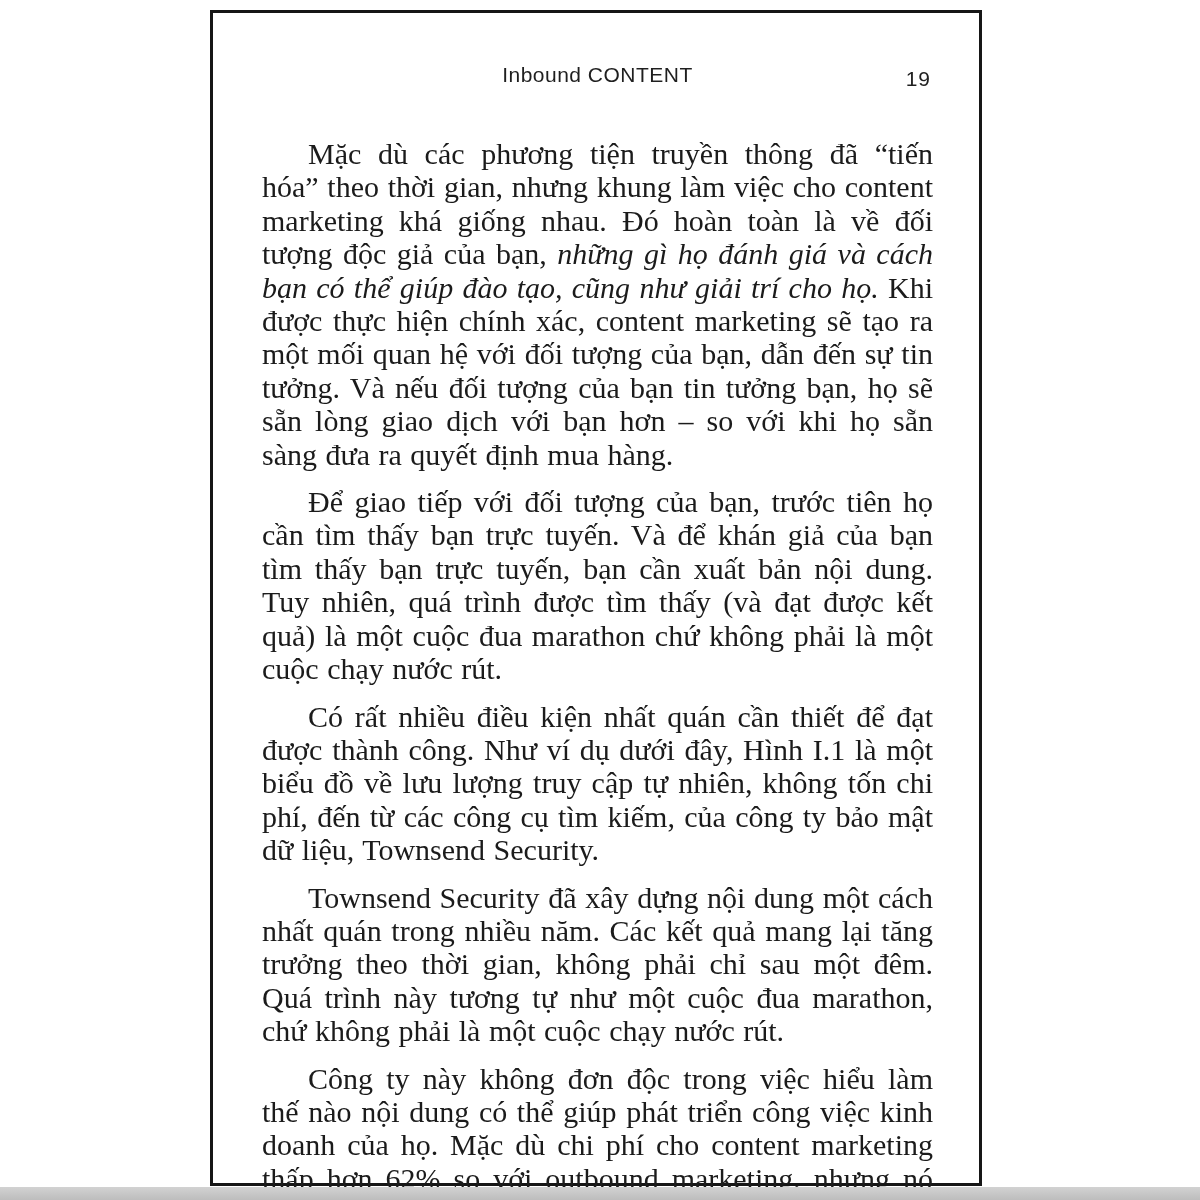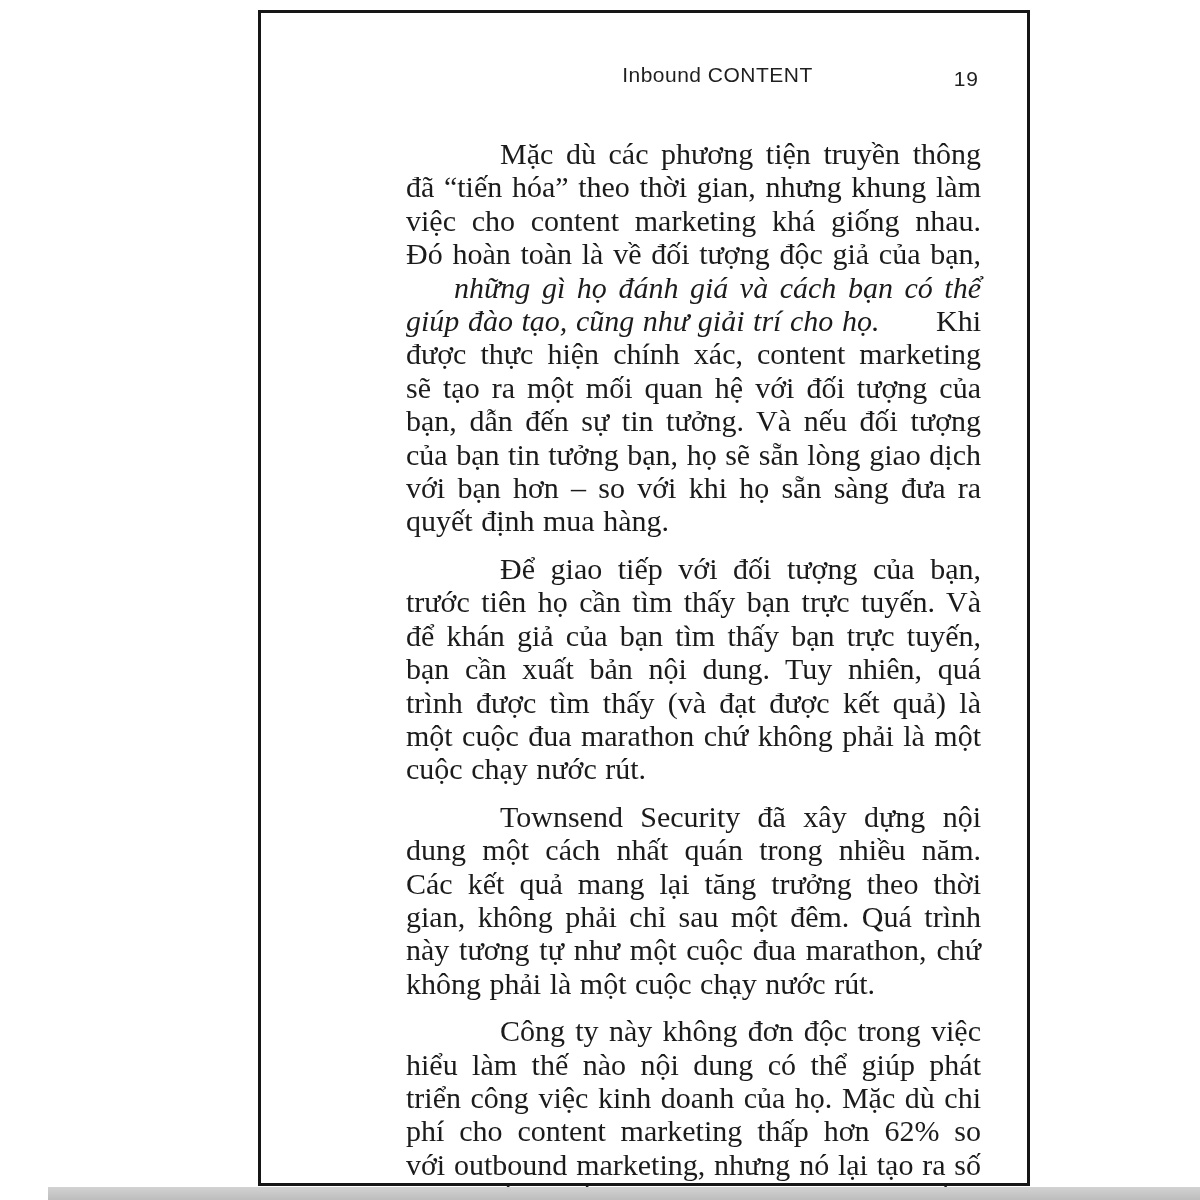--- a/index.html
+++ b/index.html
@@ -1,15 +1,15 @@
 <!DOCTYPE html>
 <html lang="vi"><head>
 <meta charset="utf-8">
 <style>
-  * { box-sizing: border-box; margin-left: 48px; }
+  * { box-sizing: border-box; }
   html, body {
     margin: 0;
     padding: 0;
   }
   body {
     width: 1200px;
     height: 1200px;
     background: #ffffff;
     position: relative;
     overflow: hidden;
@@ -81,20 +81,21 @@
   <div class="page-inner">
 
     <header class="page-header">
       <span class="running-title">Inbound CONTENT</span>
       <span class="page-number">19</span>
     </header>
 
     <main class="page-body" id="paragraphs">
         <p class="para"><span>Mặc dù các phương tiện truyền thông đã “tiến hóa” theo thời gian, nhưng khung làm việc cho content marketing khá giống nhau. Đó hoàn toàn là về đối tượng độc giả của bạn, </span><span class="em">những gì họ đánh giá và cách bạn có thể giúp đào tạo, cũng như giải trí cho họ.</span><span> Khi được thực hiện chính xác, content marketing sẽ tạo ra một mối quan hệ với đối tượng của bạn, dẫn đến sự tin tưởng. Và nếu đối tượng của bạn tin tưởng bạn, họ sẽ sẵn lòng giao dịch với bạn hơn – so với khi họ sẵn sàng đưa ra quyết định mua hàng.</span></p>
         <p class="para"><span>Để giao tiếp với đối tượng của bạn, trước tiên họ cần tìm thấy bạn trực tuyến. Và để khán giả của bạn tìm thấy bạn trực tuyến, bạn cần xuất bản nội dung. Tuy nhiên, quá trình được tìm thấy (và đạt được kết quả) là một cuộc đua marathon chứ không phải là một cuộc chạy nước rút.</span></p>
+        <p class="para"><span>Có rất nhiều điều kiện nhất quán cần thiết để đạt được thành công. Như ví dụ dưới đây, Hình I.1 là một biểu đồ về lưu lượng truy cập tự nhiên, không tốn chi phí, đến từ các công cụ tìm kiếm, của công ty bảo mật dữ liệu, Townsend Security.</span></p>
         <p class="para"><span>Townsend Security đã xây dựng nội dung một cách nhất quán trong nhiều năm. Các kết quả mang lại tăng trưởng theo thời gian, không phải chỉ sau một đêm. Quá trình này tương tự như một cuộc đua marathon, chứ không phải là một cuộc chạy nước rút.</span></p>
         <p class="para"><span>Công ty này không đơn độc trong việc hiểu làm thế nào nội dung có thể giúp phát triển công việc kinh doanh của họ. Mặc dù chi phí cho content marketing thấp hơn 62% so với outbound marketing, nhưng nó lại tạo ra số lượng đầu mối khách hàng/khách hàng tiềm năng gấp ba lần². Hãy nghĩ về điều đó trong một phút.</span></p>
       </main>
 
   </div>
 </div>
 
 <div class="scan-edge"></div>
 
 </body></html>

